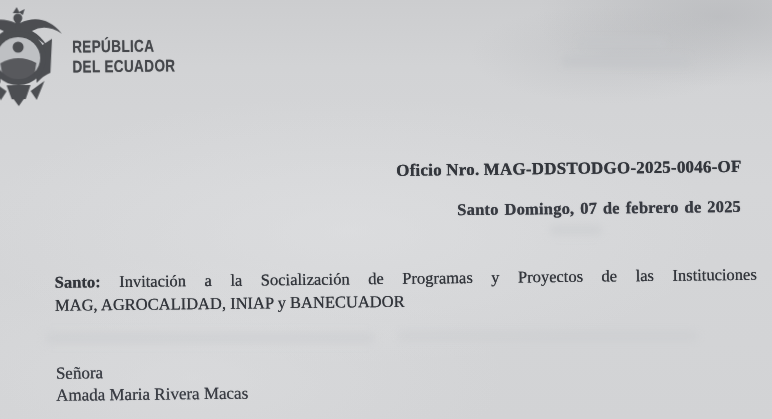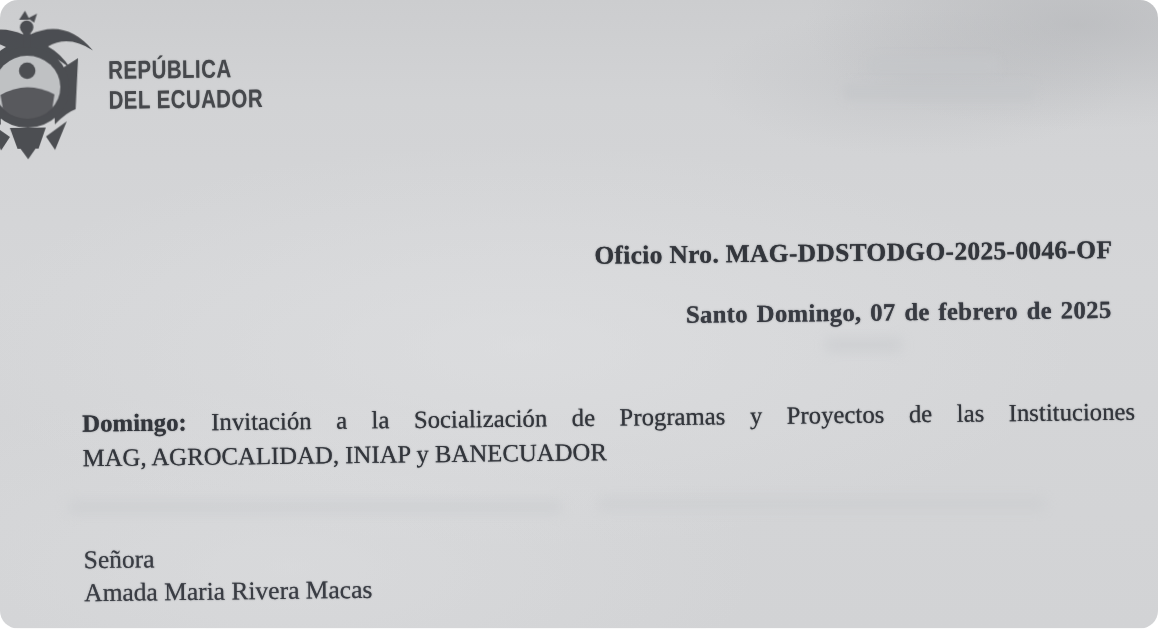--- a/index.html
+++ b/index.html
@@ -7,21 +7,20 @@
     position:relative;
     width:772px;height:419px;
     overflow:hidden;
     font-family:"Liberation Serif", serif;
     background:
       radial-gradient(260px 100px at 93% 4%, rgba(163,165,169,.38), rgba(163,165,169,0) 70%),
       radial-gradient(200px 70px at 79% 13%, rgba(170,172,176,.25), rgba(170,172,176,0) 70%),
       radial-gradient(500px 180px at 45% 55%, rgba(226,227,229,.5), rgba(226,227,229,0) 75%),
       radial-gradient(420px 160px at 25% 90%, rgba(223,224,226,.45), rgba(223,224,226,0) 75%),
       linear-gradient(180deg, #cccdcf 0%, #d2d3d5 16%, #d5d6d8 45%, #d2d3d5 100%);
-    border-radius: 12px;
   }
   .tilt{
     position:absolute; inset:0;
     transform:rotate(-0.65deg);
     transform-origin:386px 210px;
   }
   
   .emblem{
     position:absolute; left:-56px; top:3px;
     width:128px; height:100px;
@@ -122,21 +121,21 @@
     <div class="letterhead-text">
       <div>REPÚBLICA</div>
       <div>DEL ECUADOR</div>
     </div>
 
     <div class="ref-line">Oficio Nro. MAG-DDSTODGO-2025-0046-OF</div>
 
     <div class="date-line">Santo Domingo, 07 de febrero de 2025</div>
 
     <div class="subject">
-      <div class="line1"><span class="b">Domingo:</span> <span>Invitación a la Socialización de Programas y Proyectos de las Instituciones</span></div>
+      <div class="line1"><span class="b">Santo:</span> <span>Invitación a la Socialización de Programas y Proyectos de las Instituciones</span></div>
       <div class="line2">MAG, AGROCALIDAD, INIAP y BANECUADOR</div>
     </div>
 
     <div class="recipient">
       <div>Señora</div>
       <div>Amada Maria Rivera Macas</div>
     </div>
 
   </div>
 </div>

